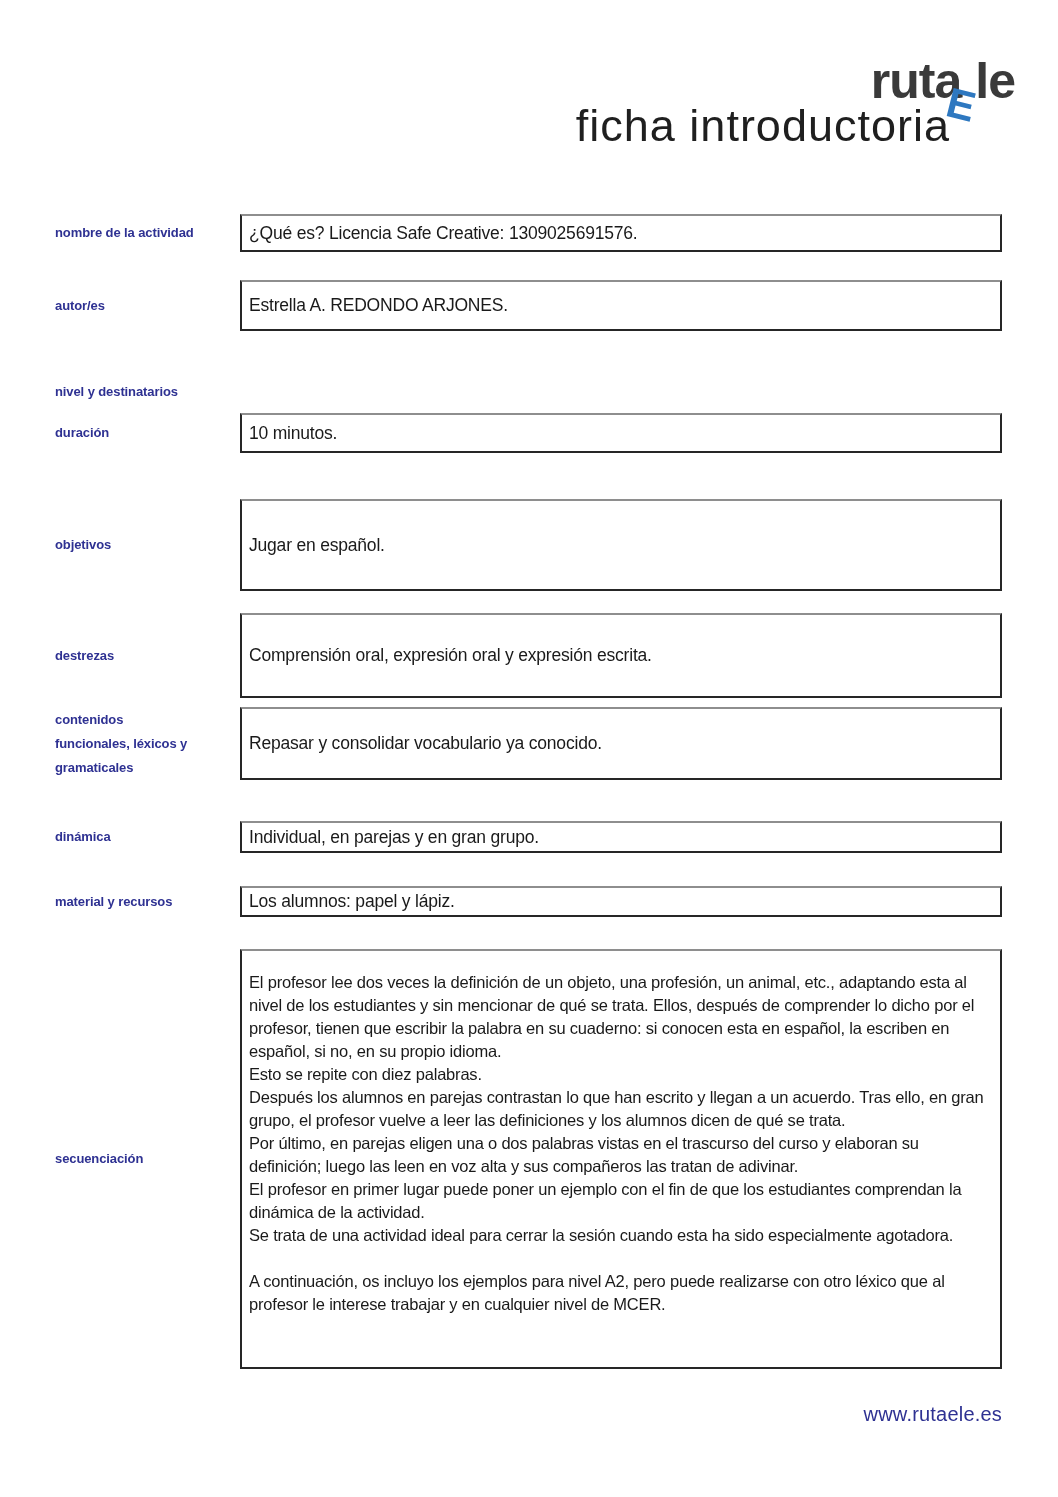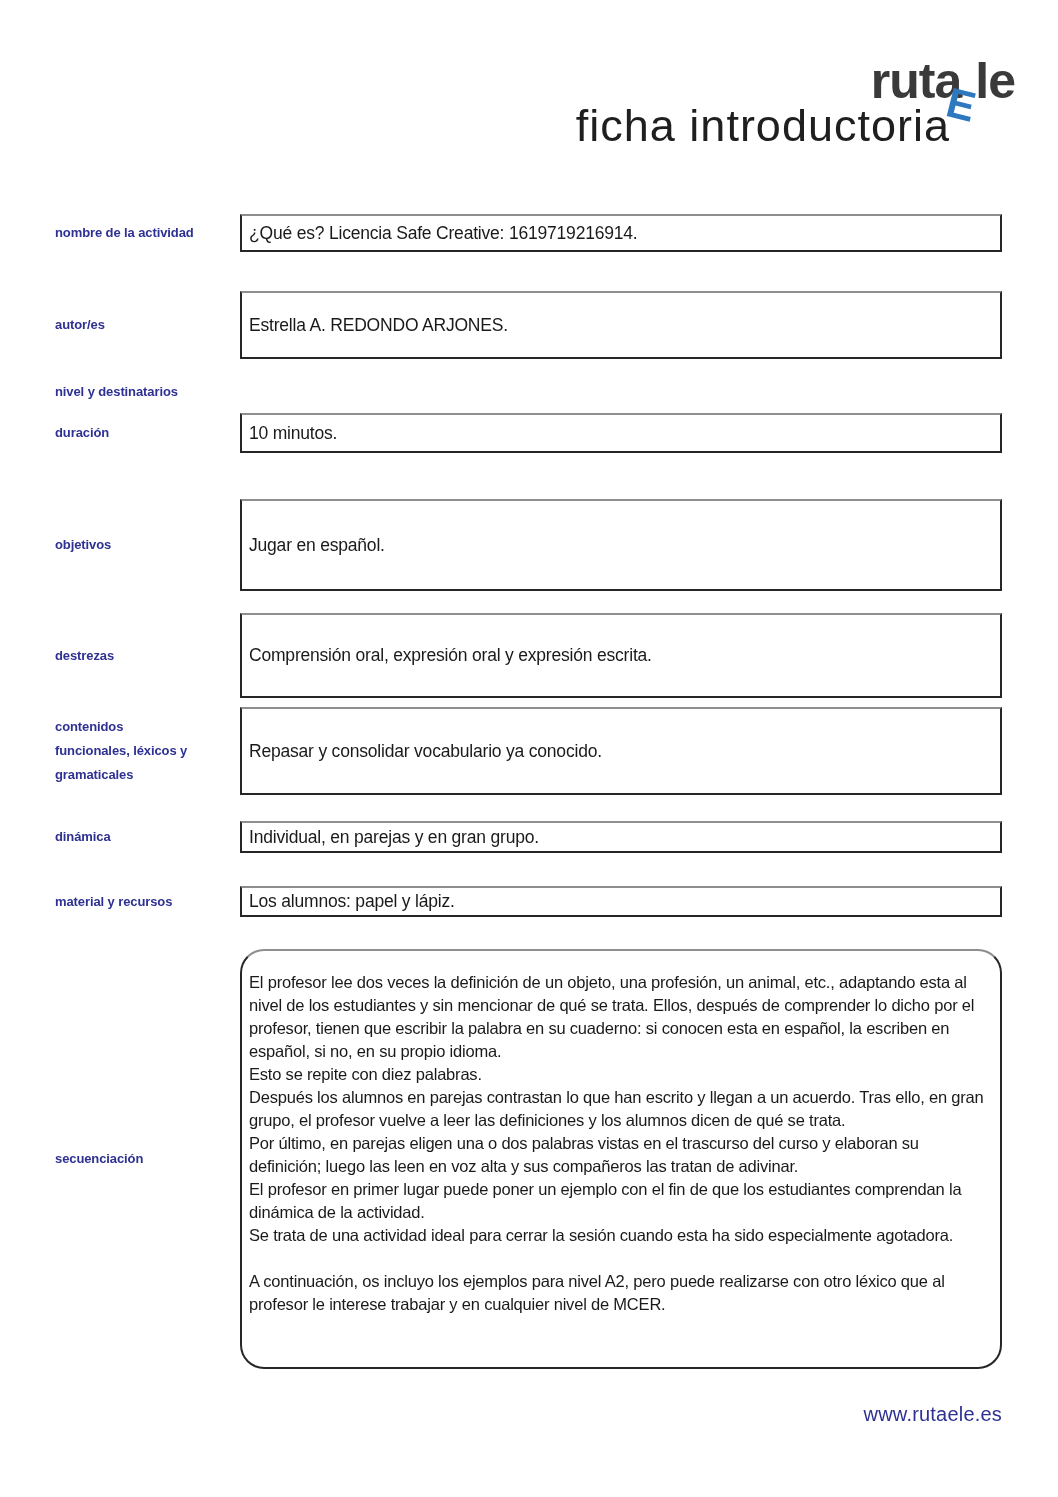--- a/index.html
+++ b/index.html
@@ -33,21 +33,21 @@
     position:absolute;left:55px;width:192px;top:50%;transform:translateY(-50%);
     color:var(--label-blue);font-weight:bold;font-size:13px;line-height:24px;
     white-space:pre-line;letter-spacing:-0.1px;
   }
   .field-box{
     position:absolute;left:240px;width:762px;top:0;bottom:0;background:#ffffff;
     border:2px solid #262626;border-top-color:#8e8e8e;
     display:flex;align-items:center;padding:0 7px;
   }
   .field-text{font-size:17.5px;letter-spacing:-0.2px;line-height:21px;}
-  .row-tall .field-box{align-items:flex-start;padding:20px 9px 0 7px;border-radius:24px;}
+  .row-tall .field-box{align-items:flex-start;padding:20px 9px 0 7px;}
   .row-tall .field-text{font-size:16.5px;line-height:23px;white-space:pre-line;}
   
   .footer-link{
     position:absolute;top:1403px;right:56px;
     color:var(--label-blue);font-weight:normal;font-size:20px;letter-spacing:0.2px;
     text-decoration:none;cursor:pointer;
   }
 </style>
 </head>
 <body>
@@ -56,25 +56,25 @@
 
   <div class="logo">
     <span>ruta</span><span class="logo-e">E</span><span>le</span>
   </div>
 
   <div class="doc-title">ficha introductoria</div>
 
   <div class="row" style="top:214px;height:38px">
     <div class="field-label">nombre de la actividad</div>
     <div class="field-box">
-      <span class="field-text">¿Qué es? Licencia Safe Creative: 1619719216914.</span>
+      <span class="field-text">¿Qué es? Licencia Safe Creative: 1309025691576.</span>
     </div>
   </div>
 
-  <div class="row" style="top:291px;height:68px">
+  <div class="row" style="top:280px;height:51px">
     <div class="field-label">autor/es</div>
     <div class="field-box">
       <span class="field-text">Estrella A. REDONDO ARJONES.</span>
     </div>
   </div>
 
   <div class="row" style="top:373px;height:38px">
     <div class="field-label">nivel y destinatarios</div>
   </div>
 
@@ -92,21 +92,21 @@
     </div>
   </div>
 
   <div class="row" style="top:613px;height:85px">
     <div class="field-label">destrezas</div>
     <div class="field-box">
       <span class="field-text">Comprensión oral, expresión oral y expresión escrita.</span>
     </div>
   </div>
 
-  <div class="row" style="top:707px;height:88px">
+  <div class="row" style="top:707px;height:73px">
     <div class="field-label">contenidos
 funcionales, léxicos y
 gramaticales</div>
     <div class="field-box">
       <span class="field-text">Repasar y consolidar vocabulario ya conocido.</span>
     </div>
   </div>
 
   <div class="row" style="top:821px;height:32px">
     <div class="field-label">dinámica</div>

